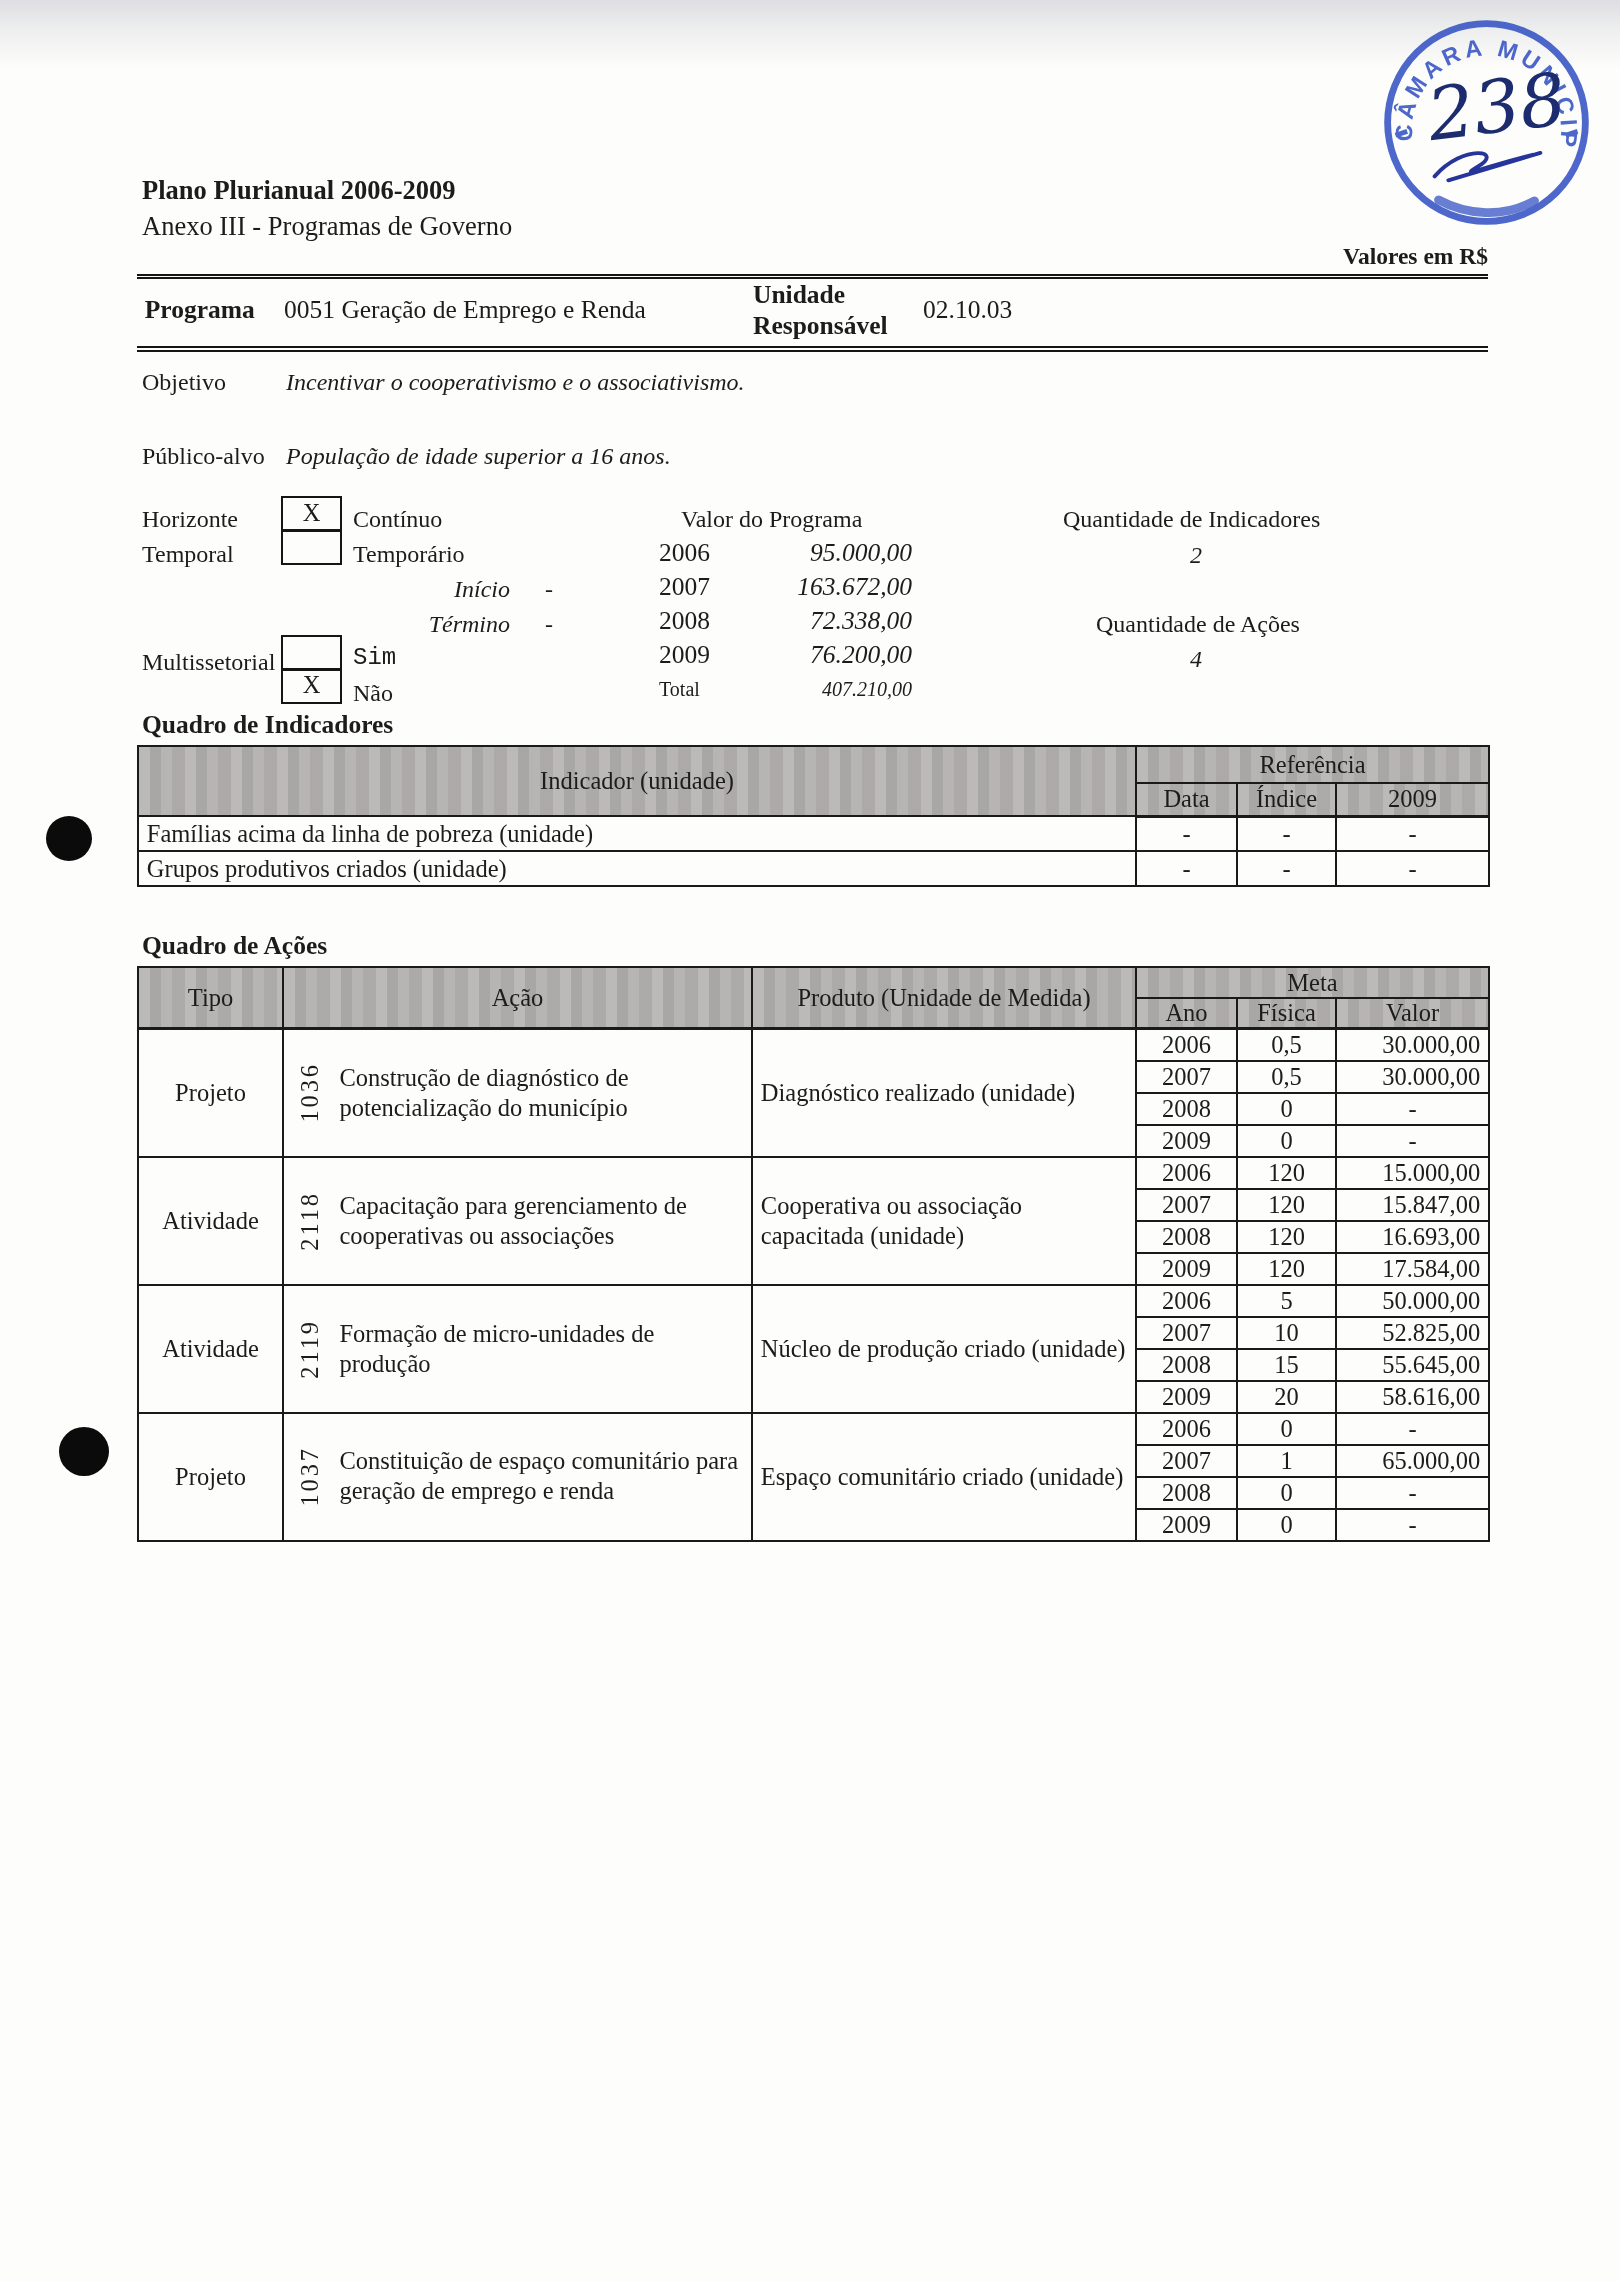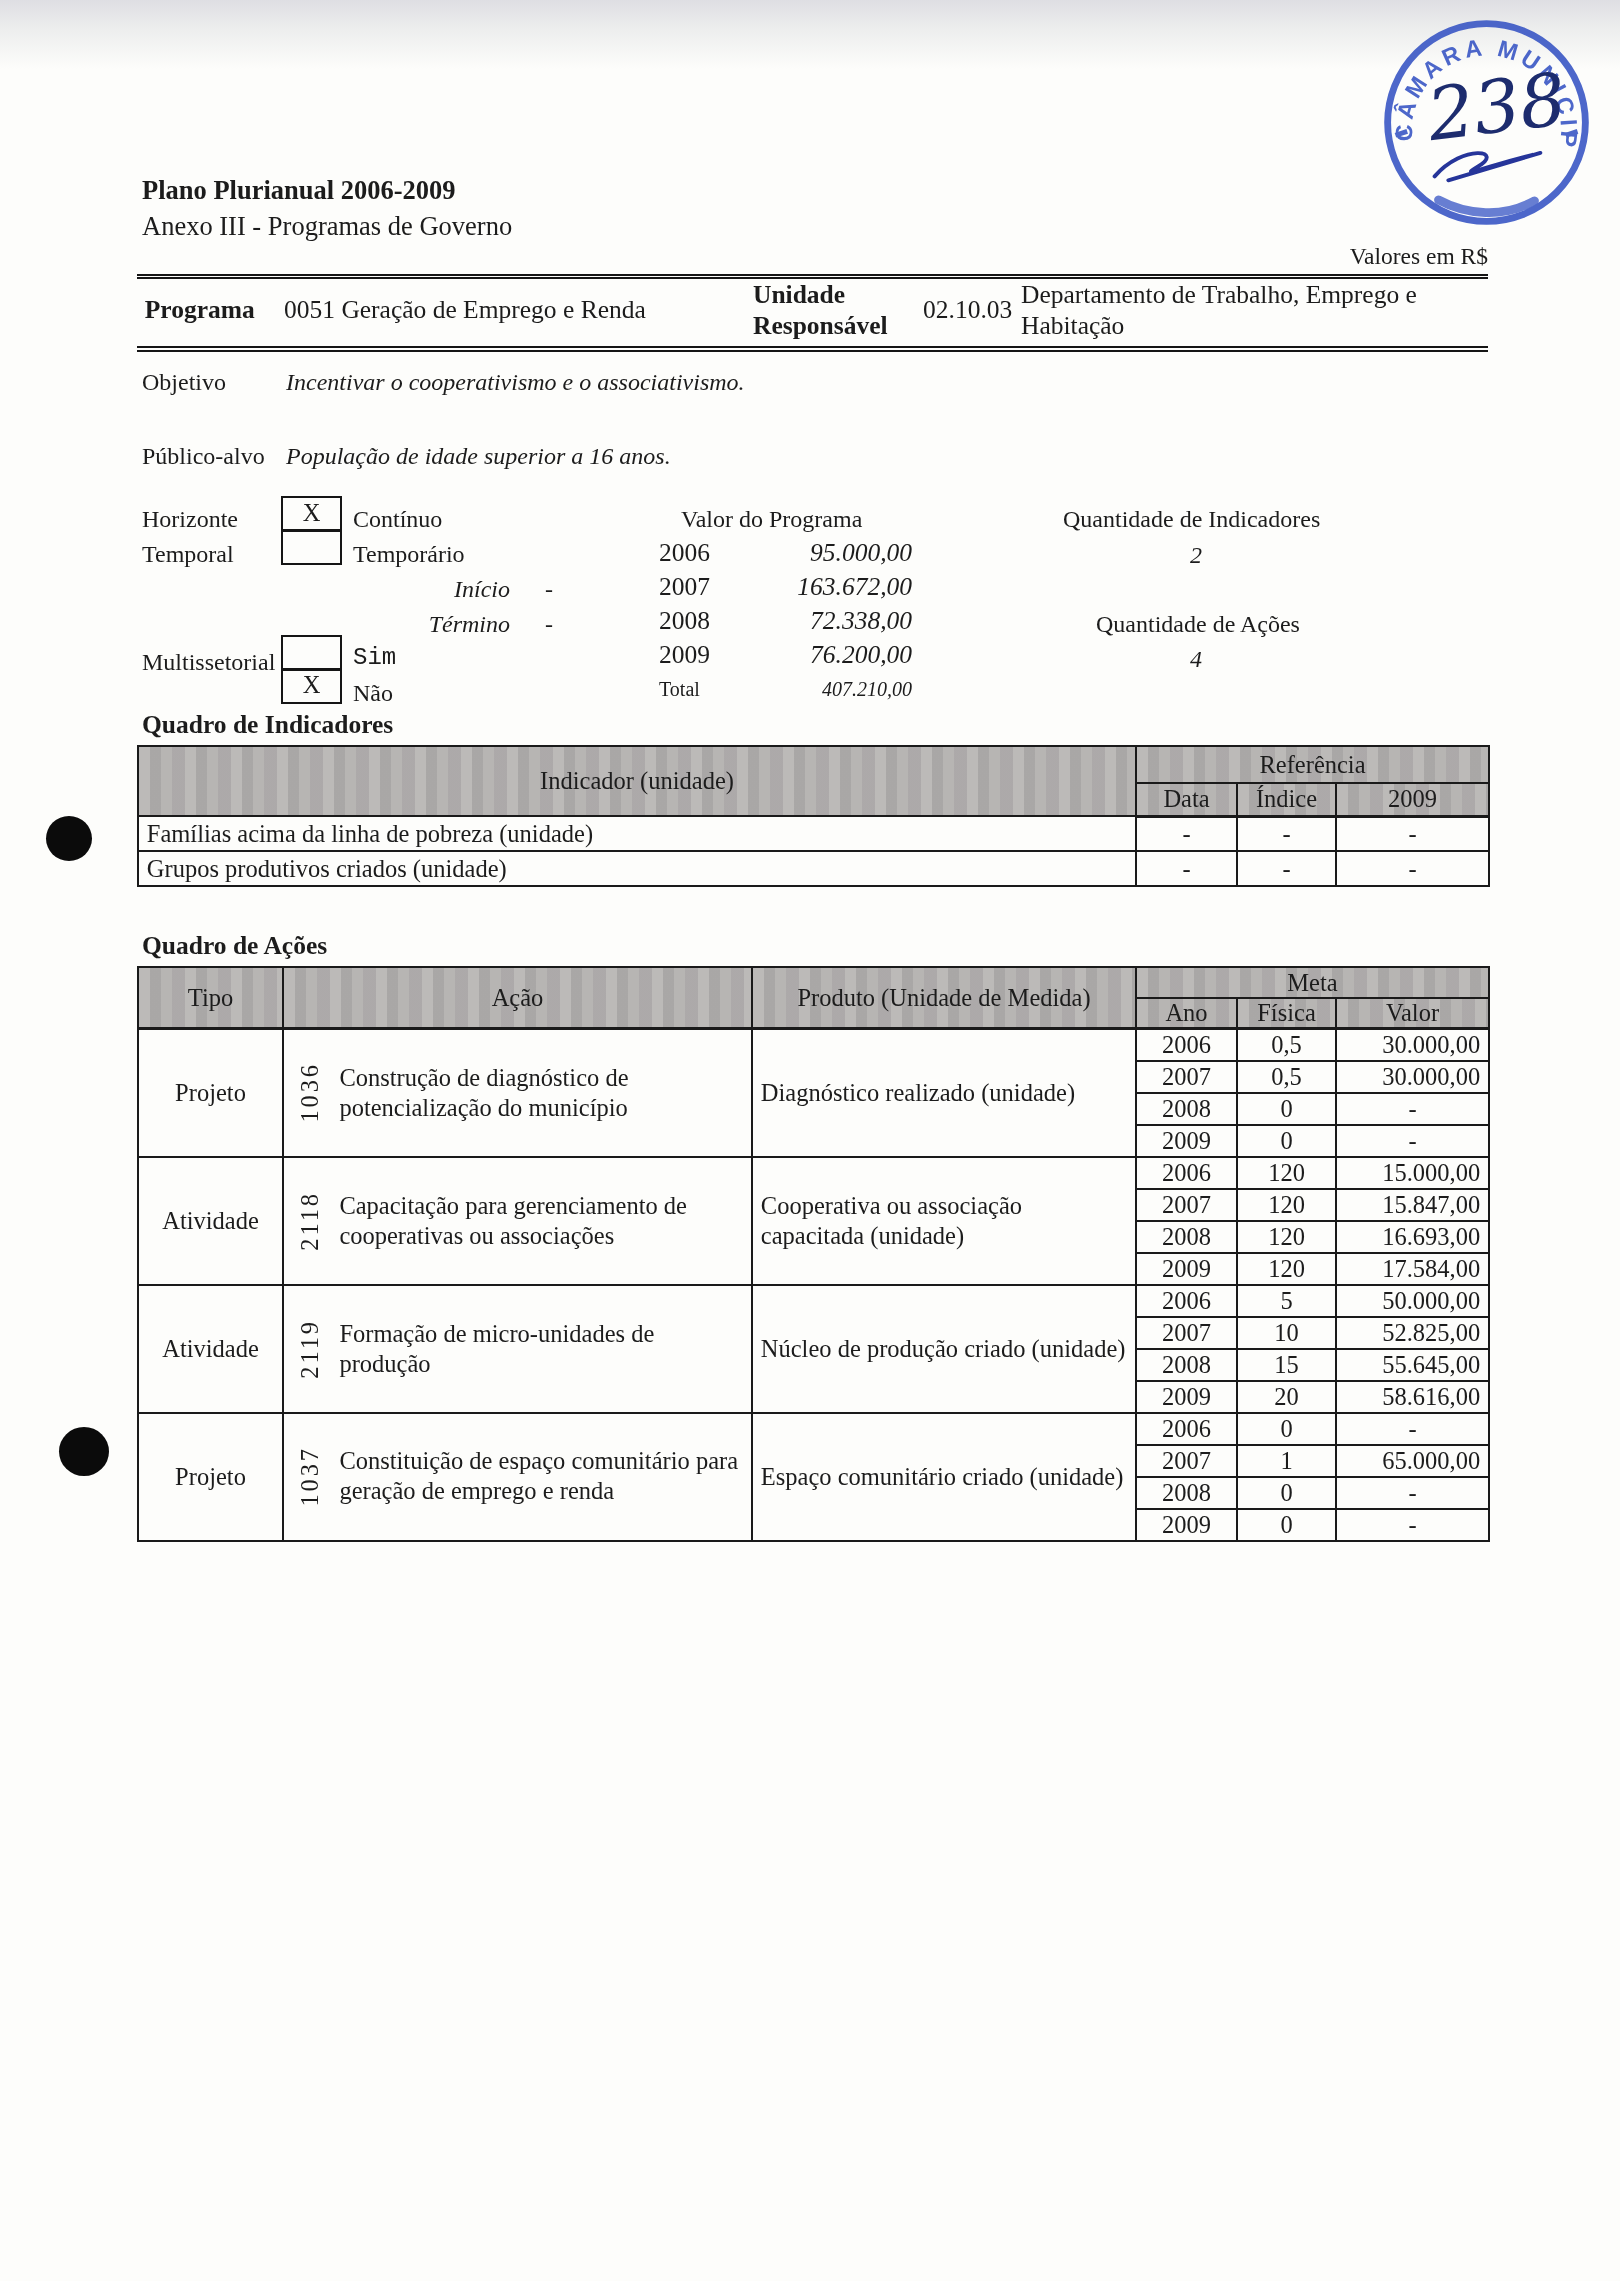--- a/index.html
+++ b/index.html
@@ -103,31 +103,30 @@
       <text x="72" y="128" font-size="74" font-style="italic" fill="#1d2c6e" transform="rotate(-7 131 110)" font-family="DejaVu Serif, serif">238</text>
       <path d="M 78 172 C 108 138 150 146 122 162 C 98 176 142 158 178 150 M 92 176 L 186 148" fill="none" stroke="#26359a" stroke-width="4" stroke-linecap="round"></path>
     </svg>
   </div>
 
   <div class="dot dot1"></div>
   <div class="dot dot2"></div>
 
   <div class="abs t27 b" style="left:142px;top:174px;">Plano Plurianual 2006-2009</div>
   <div class="abs t27" style="left:142px;top:210px;">Anexo III - Programas de Governo</div>
-  <div class="abs t24" style="right:132px;top:241px;">Valores em R$</div>
+  <div class="abs t24" style="right:132px;top:241px;font-weight:bold;">Valores em R$</div>
 
   <div class="prog-band">
     <div class="abs b" style="left:7.8px;top:15.7px;">Programa</div>
     <div class="abs" style="left:147px;top:15.7px;">0051 Geração de Emprego e Renda</div>
     <div class="abs b" style="left:616px;top:0px;line-height:31px;">
       <span>Unidade</span><br>
       <span>Responsável</span>
     </div>
     <div class="abs" style="left:786px;top:15.7px;">02.10.03</div>
-    <div class="abs" style="left:884px;top:0px;width:441px;white-space:normal;line-height:31px;">Departamento de Trabalho, Emprego e Habitação</div>
   </div>
 
   <div class="abs t26" style="left:142px;top:365px;">Objetivo</div>
   <div class="abs t26 i" style="left:286px;top:365px;">Incentivar o cooperativismo e o associativismo.</div>
   <div class="abs t26" style="left:142px;top:439px;">Público-alvo</div>
   <div class="abs t26 i" style="left:286px;top:439px;">População de idade superior a 16 anos.</div>
 
   <div class="abs t26" style="left:142px;top:502px;">Horizonte</div>
   <div class="abs t26" style="left:142px;top:537px;">Temporal</div>
 

